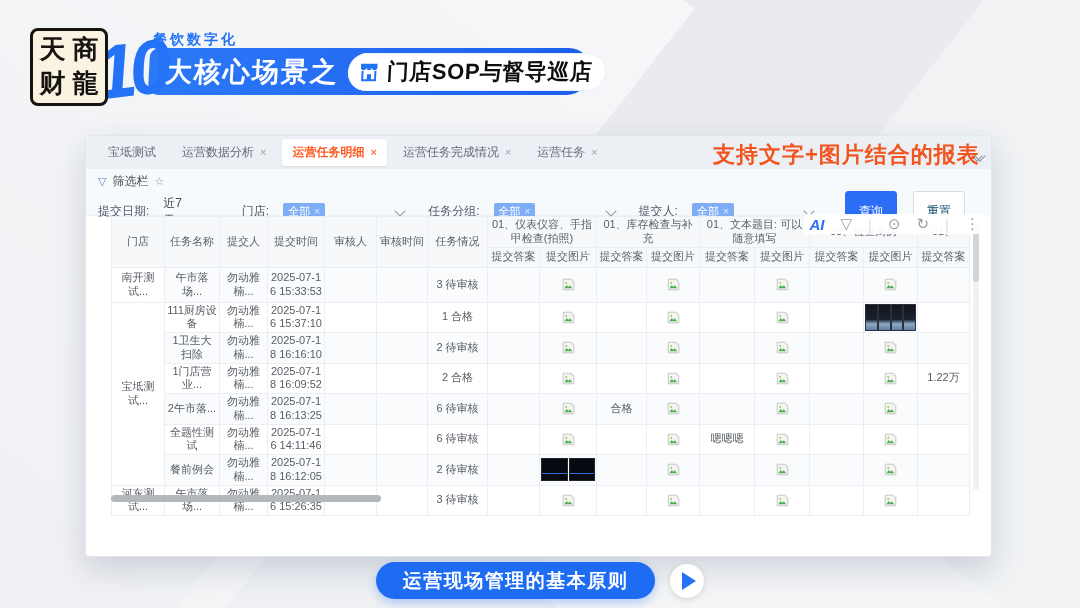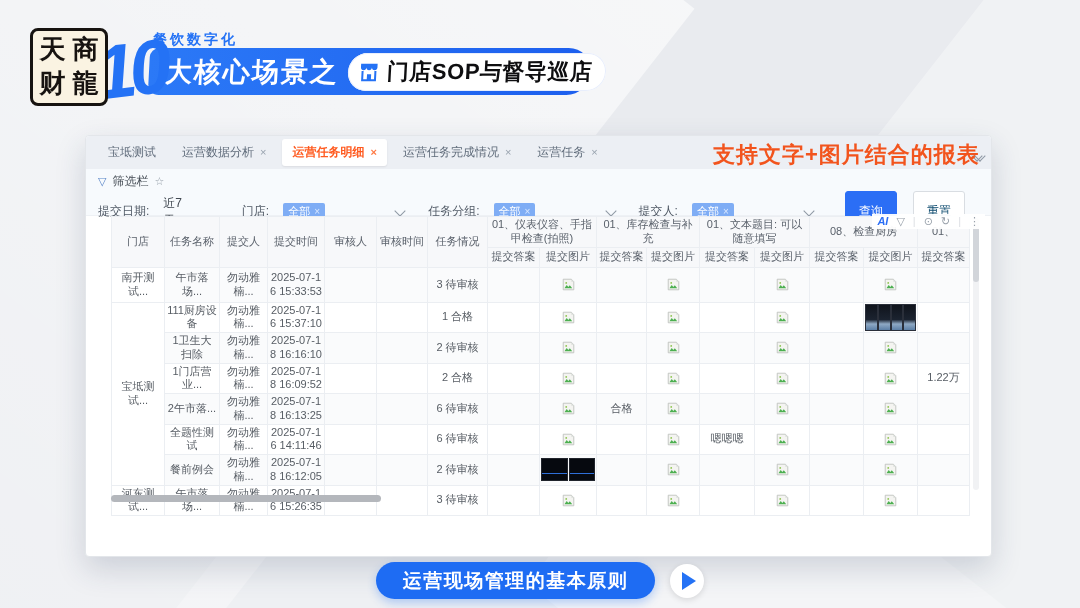--- a/index.html
+++ b/index.html
@@ -49,22 +49,22 @@
   .f-label{margin-right:6px;white-space:nowrap;}
   .f-value{margin-right:40px;color:#414851;}
   .f-select{display:flex;align-items:center;width:122px;margin-right:16px;}
   .f-tag{background:#7fadf5;color:#fff;font-size:11px;border-radius:2px;padding:1px 5px;display:flex;align-items:center;gap:4px;line-height:1.3;}
   .f-tag .tag-x{color:#d9e7ff;font-size:10px;}
   .f-select .sel-chev{margin-left:auto;}
   .btn{font-size:12px;border-radius:3px;padding:11px 13px;margin-left:8px;cursor:default;white-space:nowrap;}
   .btn-primary{background:#2b6ef5;color:#fff;border:1px solid #2b6ef5;}
   .btn-default{background:#fff;color:#0c4a6e;border:1px solid #d9dde2;}
 
-  .ai-toolbar{position:absolute;right:6px;top:78px;display:flex;gap:8px;z-index:5;
-              background:rgba(255,255,255,.95);padding:1px 5px;font-size:11px;color:#98a0aa;}
+  .ai-toolbar{position:absolute;right:6px;top:78px;display:flex;align-items:center;gap:16px;z-index:5;
+              background:rgba(255,255,255,.95);padding:1px 5px;font-size:15px;color:#98a0aa;}
   .ai-label{color:#2b6ef5;font-weight:bold;font-style:italic;}
   .tb-divider{color:#dcdfe3;}
 
   .table-wrap{position:absolute;left:25px;top:80px;}
   table{border-collapse:collapse;table-layout:fixed;width:858px;font-size:11px;color:#575d64;}
   th,td{border:1px solid #ebeef2;text-align:center;padding:1px 2px;overflow:hidden;word-break:break-all;line-height:1.25;}
   thead th{background:#f7f8fa;font-weight:normal;color:#5a616b;font-size:11px;}
   thead tr.group-row th{height:23px;}
   thead tr.sub-row th{height:17px;}
   tbody tr:nth-child(odd) td{background:#fafbfc;}

